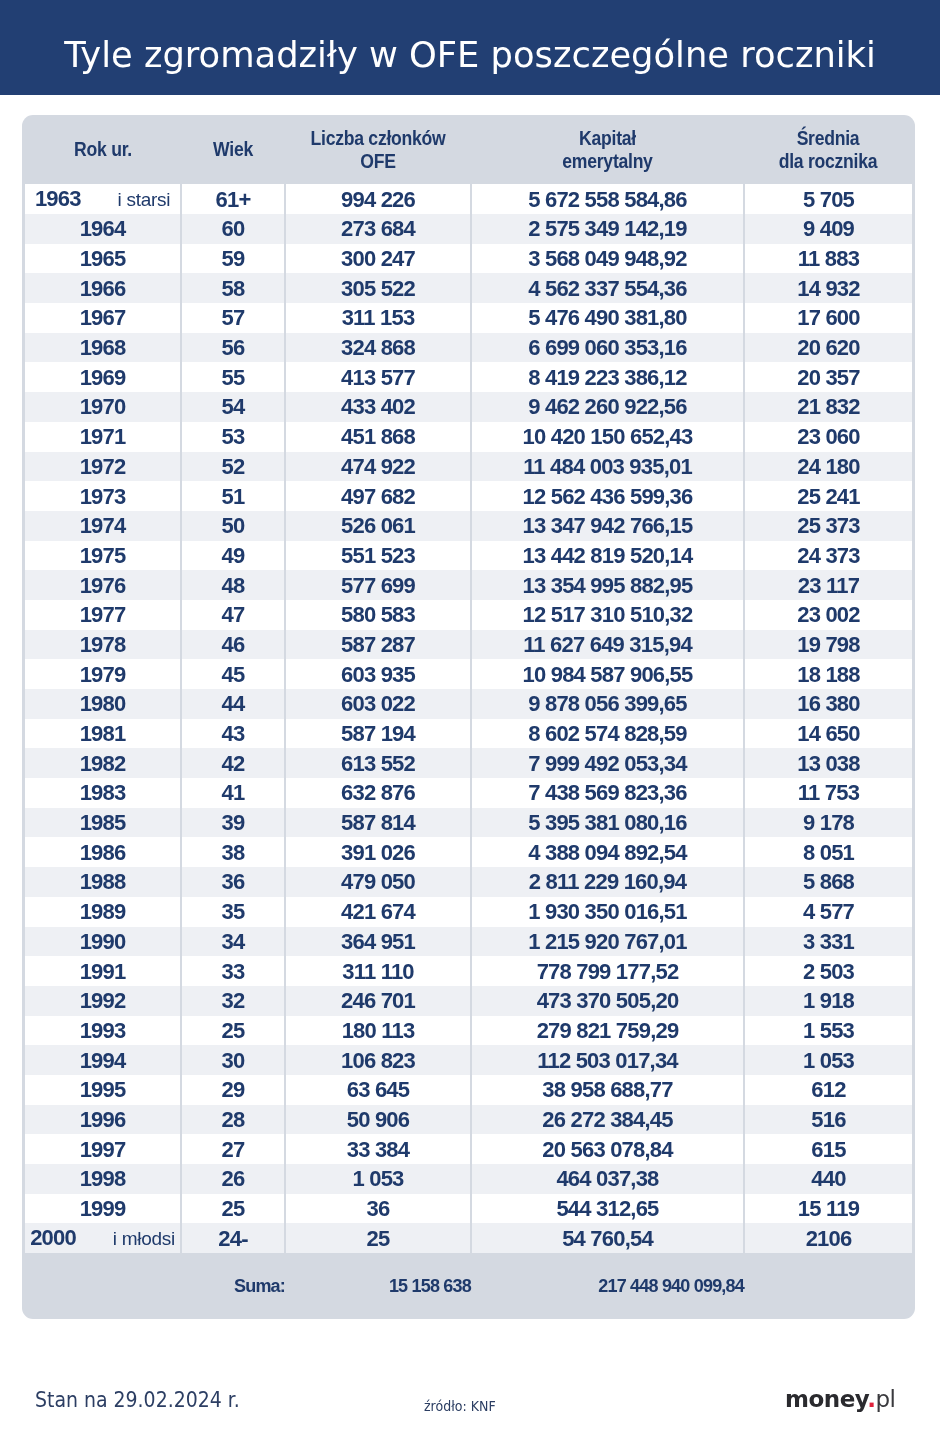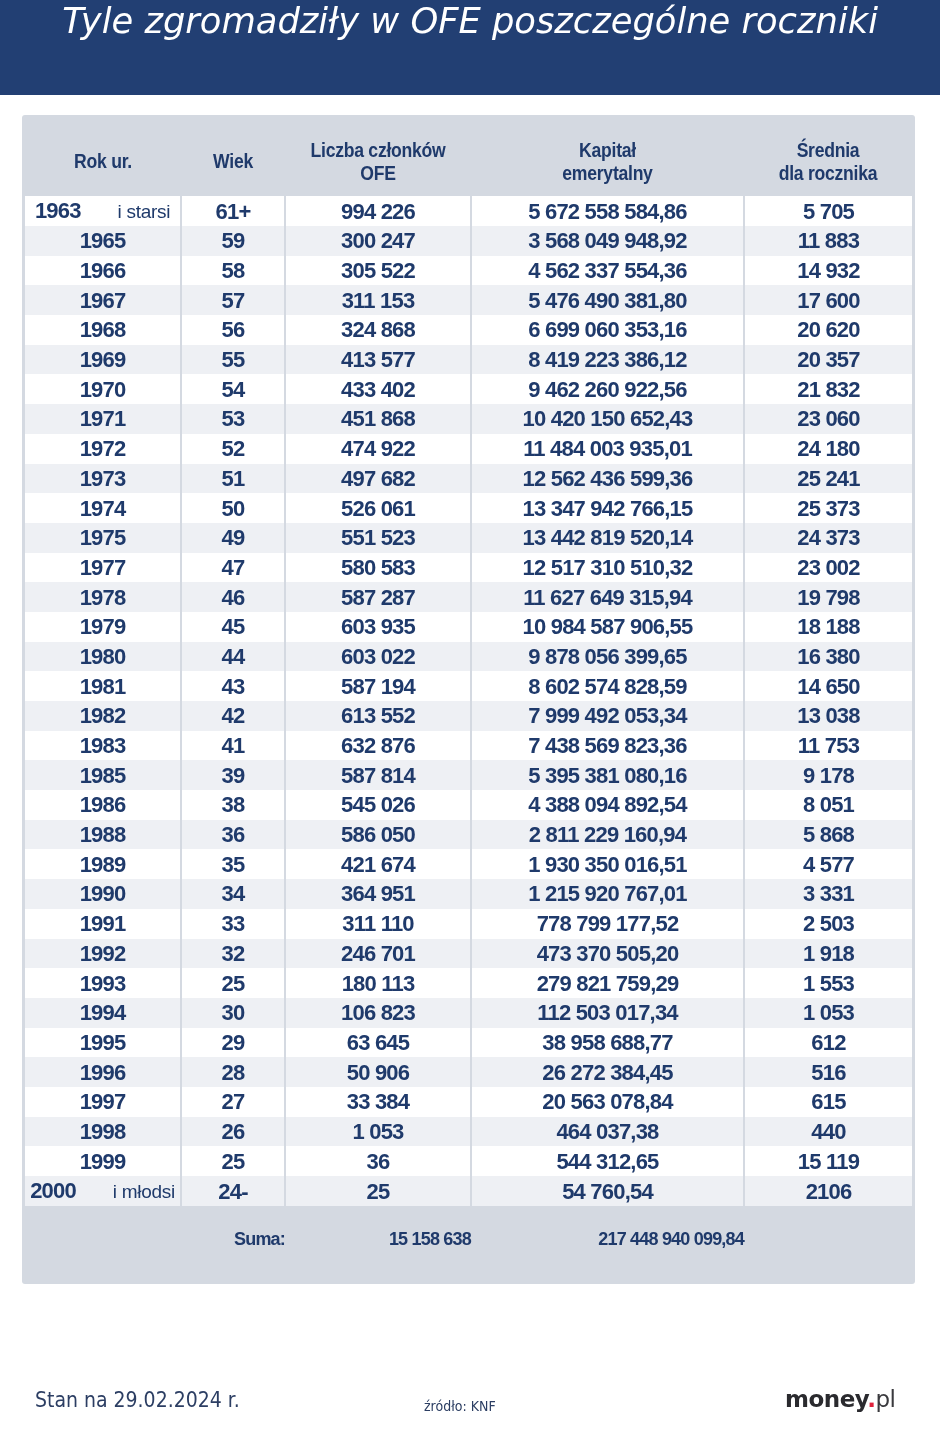--- a/index.html
+++ b/index.html
@@ -1,32 +1,32 @@
 <!DOCTYPE html>
 <html><head>
 <meta charset="utf-8">
 <style>
   * { box-sizing: border-box; margin: 0; padding: 0; }
   html, body { width: 940px; height: 1439px; background: #f6f7f9; }
   body { font-family: "Liberation Sans", sans-serif; color: #1f3a6b; position: relative; overflow: hidden; }
   .header {
     position: absolute; left: 0; top: 0; width: 940px; height: 108px;
     background: #223f73; color: #ffffff;
-    display: flex; align-items: flex-start; justify-content: center; font-style: italic;
+    display: flex; align-items: center; justify-content: center;
   }
   .header h1 {
     font-family: "DejaVu Sans", sans-serif; font-weight: normal;
     font-size: 36px; letter-spacing: 0px; transform: scaleX(0.98);
   }
   .page {
     position: absolute; left: 0; top: 95px; width: 940px; height: 1344px; background: #ffffff;
   }
   .table-wrap {
     position: absolute; left: 22px; top: 115px; width: 893px;
-    background: #d4d9e1; border-radius: 3px; padding: 12px 3px;
+    background: #d4d9e1; border-radius: 11px; padding: 0 3px;
   }
   table { border-collapse: collapse; width: 100%; table-layout: fixed; }
   col.c1 { width: 156px; } col.c2 { width: 104px; } col.c3 { width: 186px; }
   col.c4 { width: 273px; } col.c5 { width: 168px; }
   thead th {
     height: 69px; font-weight: bold; font-size: 20px; line-height: 23px;
     color: #1f3a6b; text-align: center; vertical-align: middle;
     transform: scaleX(0.88); letter-spacing: -0.3px;
   }
   tbody td {
@@ -90,20 +90,27 @@
     </thead>
     <tbody id="table-body">
         <tr>
           <td><span>1963</span><span class="suffix"> i starsi</span></td>
           <td>61+</td>
           <td>994 226</td>
           <td>5 672 558 584,86</td>
           <td>5 705</td>
         </tr>
         <tr>
+          <td><span>1964</span></td>
+          <td>60</td>
+          <td>273 684</td>
+          <td>2 575 349 142,19</td>
+          <td>9 409</td>
+        </tr>
+        <tr>
           <td><span>1965</span></td>
           <td>59</td>
           <td>300 247</td>
           <td>3 568 049 948,92</td>
           <td>11 883</td>
         </tr>
         <tr>
           <td><span>1966</span></td>
           <td>58</td>
           <td>305 522</td>
@@ -167,20 +174,27 @@
           <td>25 373</td>
         </tr>
         <tr>
           <td><span>1975</span></td>
           <td>49</td>
           <td>551 523</td>
           <td>13 442 819 520,14</td>
           <td>24 373</td>
         </tr>
         <tr>
+          <td><span>1976</span></td>
+          <td>48</td>
+          <td>577 699</td>
+          <td>13 354 995 882,95</td>
+          <td>23 117</td>
+        </tr>
+        <tr>
           <td><span>1977</span></td>
           <td>47</td>
           <td>580 583</td>
           <td>12 517 310 510,32</td>
           <td>23 002</td>
         </tr>
         <tr>
           <td><span>1978</span></td>
           <td>46</td>
           <td>587 287</td>
@@ -225,28 +239,28 @@
         <tr>
           <td><span>1985</span></td>
           <td>39</td>
           <td>587 814</td>
           <td>5 395 381 080,16</td>
           <td>9 178</td>
         </tr>
         <tr>
           <td><span>1986</span></td>
           <td>38</td>
-          <td>545 026</td>
+          <td>391 026</td>
           <td>4 388 094 892,54</td>
           <td>8 051</td>
         </tr>
         <tr>
           <td><span>1988</span></td>
           <td>36</td>
-          <td>586 050</td>
+          <td>479 050</td>
           <td>2 811 229 160,94</td>
           <td>5 868</td>
         </tr>
         <tr>
           <td><span>1989</span></td>
           <td>35</td>
           <td>421 674</td>
           <td>1 930 350 016,51</td>
           <td>4 577</td>
         </tr>

